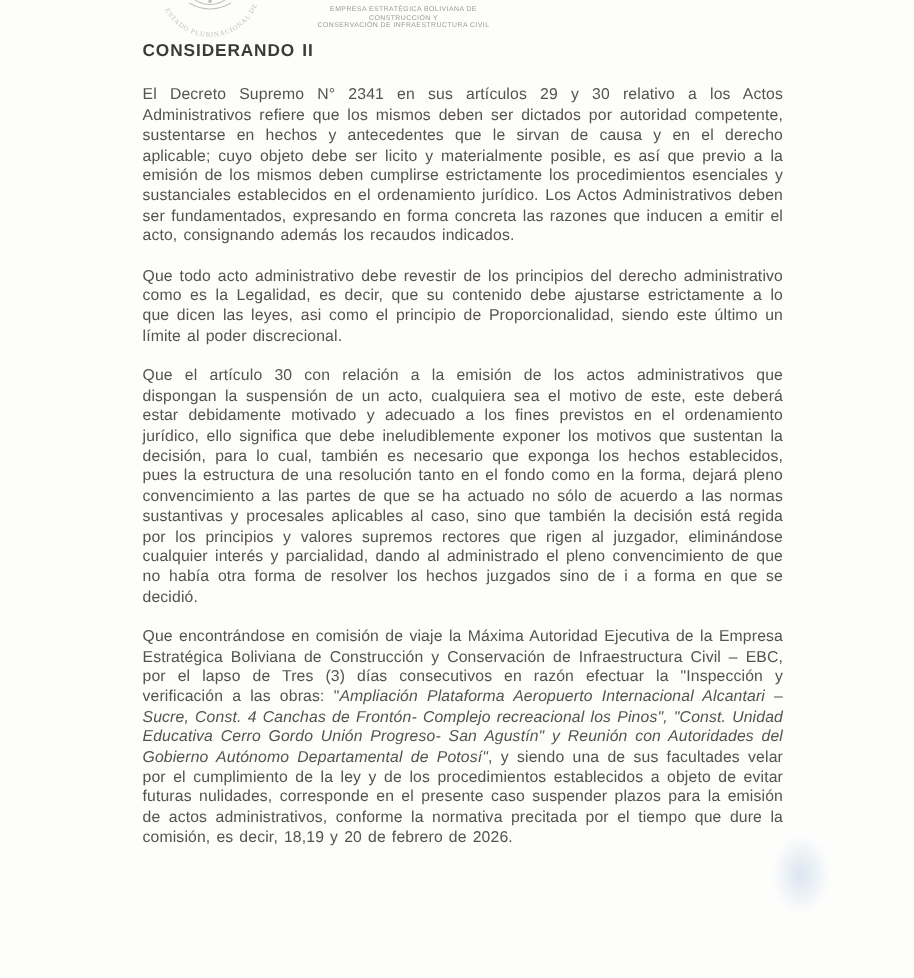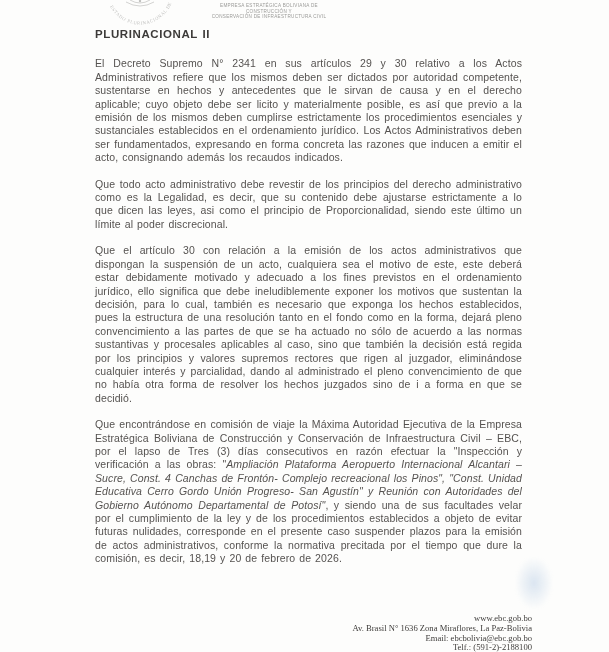--- a/index.html
+++ b/index.html
@@ -100,33 +100,27 @@
       <textPath href="#arcPath" startOffset="6%">ESTADO PLURINACIONAL DE BOLIVIA</textPath>
     </text>
   </svg>
 
   <div class="org-name">
     <div>EMPRESA ESTRATÉGICA BOLIVIANA DE CONSTRUCCIÓN Y</div>
     <div>CONSERVACIÓN DE INFRAESTRUCTURA CIVIL</div>
   </div>
 
   <div class="doc-body">
-    <div class="doc-title">PLURINACIONAL II</div>
+    <div class="doc-title">CONSIDERANDO II</div>
 
     <p>El Decreto Supremo N° 2341 en sus artículos 29 y 30 relativo a los Actos Administrativos refiere que los mismos deben ser dictados por autoridad competente, sustentarse en hechos y antecedentes que le sirvan de causa y en el derecho aplicable; cuyo objeto debe ser licito y materialmente posible, es así que previo a la emisión de los mismos deben cumplirse estrictamente los procedimientos esenciales y sustanciales establecidos en el ordenamiento jurídico. Los Actos Administrativos deben ser fundamentados, expresando en forma concreta las razones que inducen a emitir el acto, consignando además los recaudos indicados.</p>
 
     <p>Que todo acto administrativo debe revestir de los principios del derecho administrativo como es la Legalidad, es decir, que su contenido debe ajustarse estrictamente a lo que dicen las leyes, asi como el principio de Proporcionalidad, siendo este último un límite al poder discrecional.</p>
 
     <p>Que el artículo 30 con relación a la emisión de los actos administrativos que dispongan la suspensión de un acto, cualquiera sea el motivo de este, este deberá estar debidamente motivado y adecuado a los fines previstos en el ordenamiento jurídico, ello significa  que debe ineludiblemente exponer los motivos que sustentan la decisión, para lo cual, también es necesario que exponga los hechos establecidos, pues la estructura de una resolución tanto en el fondo como en la forma, dejará pleno convencimiento a las partes de que se ha actuado no sólo de acuerdo a las normas sustantivas y procesales aplicables al caso, sino que también la decisión está regida por los principios y valores supremos rectores que rigen al juzgador, eliminándose cualquier interés y parcialidad, dando al administrado el pleno convencimiento de que no había otra forma de resolver los hechos juzgados sino de i a forma en que se decidió.</p>
 
     <p><span>Que  encontrándose en comisión  de viaje la Máxima Autoridad Ejecutiva  de la Empresa Estratégica Boliviana  de Construcción y Conservación  de Infraestructura Civil – EBC, por el lapso de Tres (3) días  consecutivos en razón  efectuar  la "Inspección  y verificación   a las obras: "</span><span class="italic">Ampliación Plataforma  Aeropuerto Internacional Alcantari – Sucre, Const. 4  Canchas  de Frontón- Complejo recreacional  los Pinos", "Const. Unidad Educativa  Cerro Gordo Unión Progreso- San Agustín" y Reunión  con Autoridades del Gobierno Autónomo  Departamental de Potosí"</span><span>, y siendo  una  de sus facultades  velar por el  cumplimiento de la ley y de  los  procedimientos  establecidos  a  objeto  de  evitar  futuras  nulidades, corresponde  en  el  presente  caso  suspender  plazos  para  la  emisión  de  actos administrativos, conforme  la  normativa  precitada   por  el  tiempo  que  dure   la comisión, es decir, 18,19 y 20 de febrero de 2026.</span></p>
   </div>
 
   <div class="smudge"></div>
 
-  <div class="doc-footer">
-    <div>www.ebc.gob.bo</div>
-    <div>Av. Brasil N° 1636 Zona Miraflores, La Paz-Bolivia</div>
-    <div>Email: ebcbolivia@ebc.gob.bo</div>
-    <div>Telf.: (591-2)-2188100</div>
-  </div>
 
 </div>
 
 </body></html>

